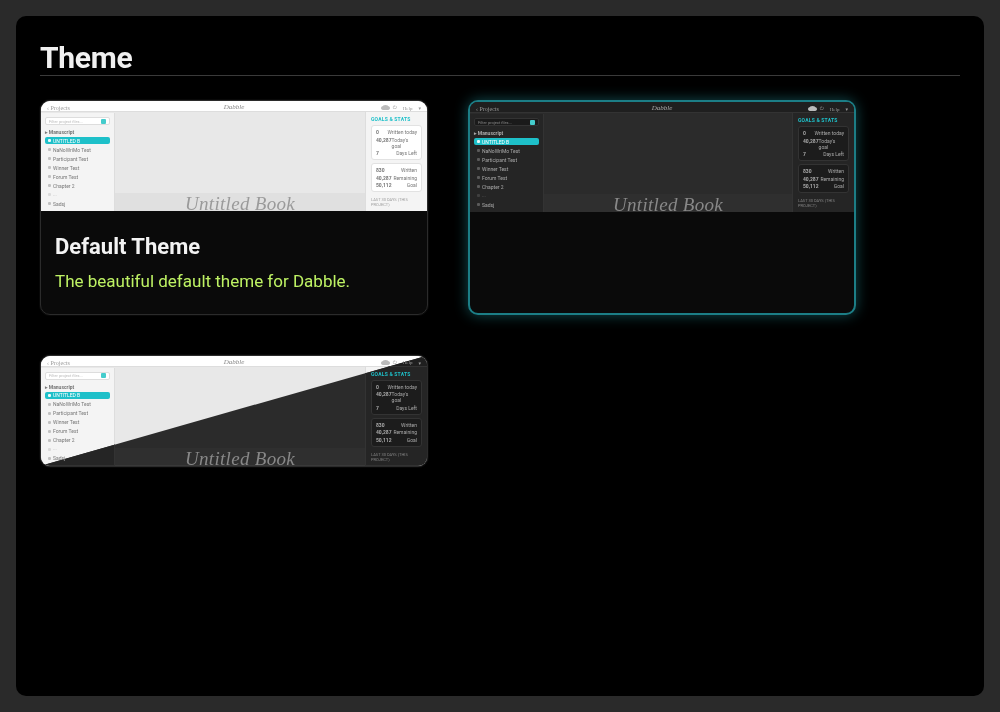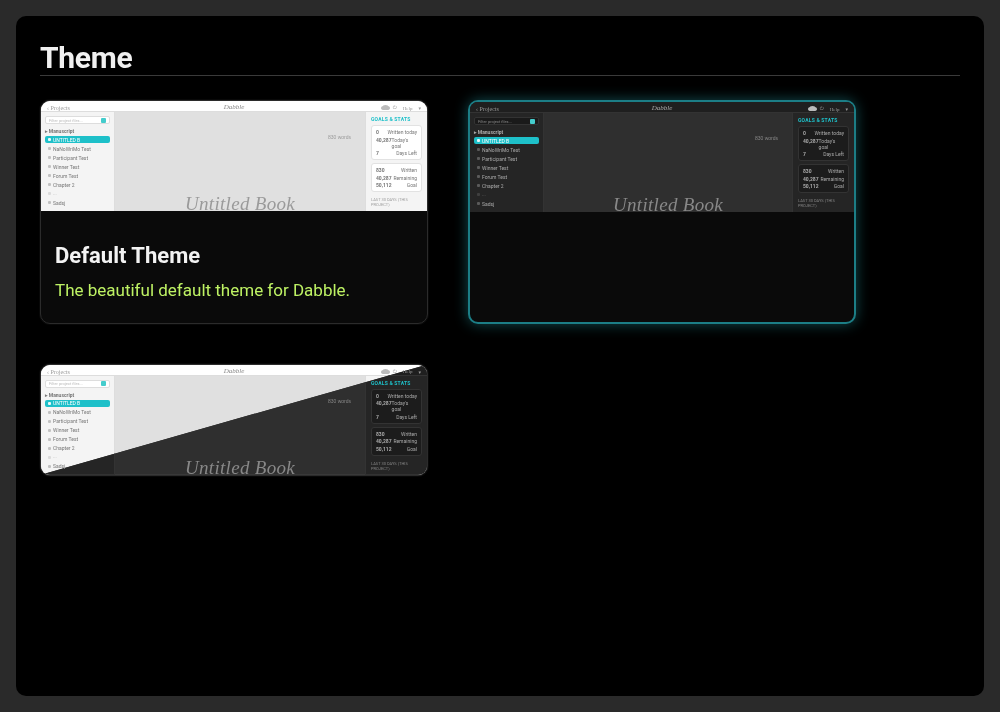--- a/index.html
+++ b/index.html
@@ -46,21 +46,21 @@
     border: 2px solid #1c7e86;
     box-shadow: 0 0 14px rgba(28,126,134,0.6);
   }
   .preview {
     height: 110px;
     width: 100%;
     position: relative;
     overflow: hidden;
   }
   .card-body {
-    padding: 32px 14px 20px 14px;
+    padding: 23px 14px 20px 14px;
   }
   .card-title {
     color: #f3f3f3;
     font-size: 22px;
     font-weight: 700;
     margin-bottom: 10px;
   }
   .card-desc {
     color: #bef264;
     font-size: 17px;
@@ -83,21 +83,21 @@
     font-style: italic;
     font-family: Georgia, serif;
   }
   .pv-light .pv-topbar { background:#fff; color:#888; border-bottom:1px solid #ddd; }
   .pv-dark  .pv-topbar { background:#1f1f1f; color:#aaa; border-bottom:1px solid #333; }
 
   .pv-topbar .tb-left  { position:absolute; left:6px;  font-style:normal; font-family:inherit; color:#999; font-size:6px; }
   .pv-topbar .tb-right { position:absolute; right:6px; font-style:normal; font-family:inherit; color:#999; font-size:5px; display:flex; gap:6px; align-items:center; }
   .tb-cloud { width:6px; height:4px; border-radius:50%; background:#bbb; box-shadow: 3px 0 0 #bbb, 1.5px -1px 0 #bbb; }
 
-  .pv-body { flex:1; display:flex; }
+  .pv-body { flex:1; display:flex;align-items:flex-end; }
   .pv-side {
     width: 74px;
     padding: 4px 4px;
     font-size: 5px;
     display:flex; flex-direction:column; gap:2px;
   }
   .pv-light .pv-side { background:#f4f4f4; border-right:1px solid #ddd; color:#777; }
   .pv-dark  .pv-side { background:#252525; border-right:1px solid #333; color:#aaa; }
 
   .pv-filter {

